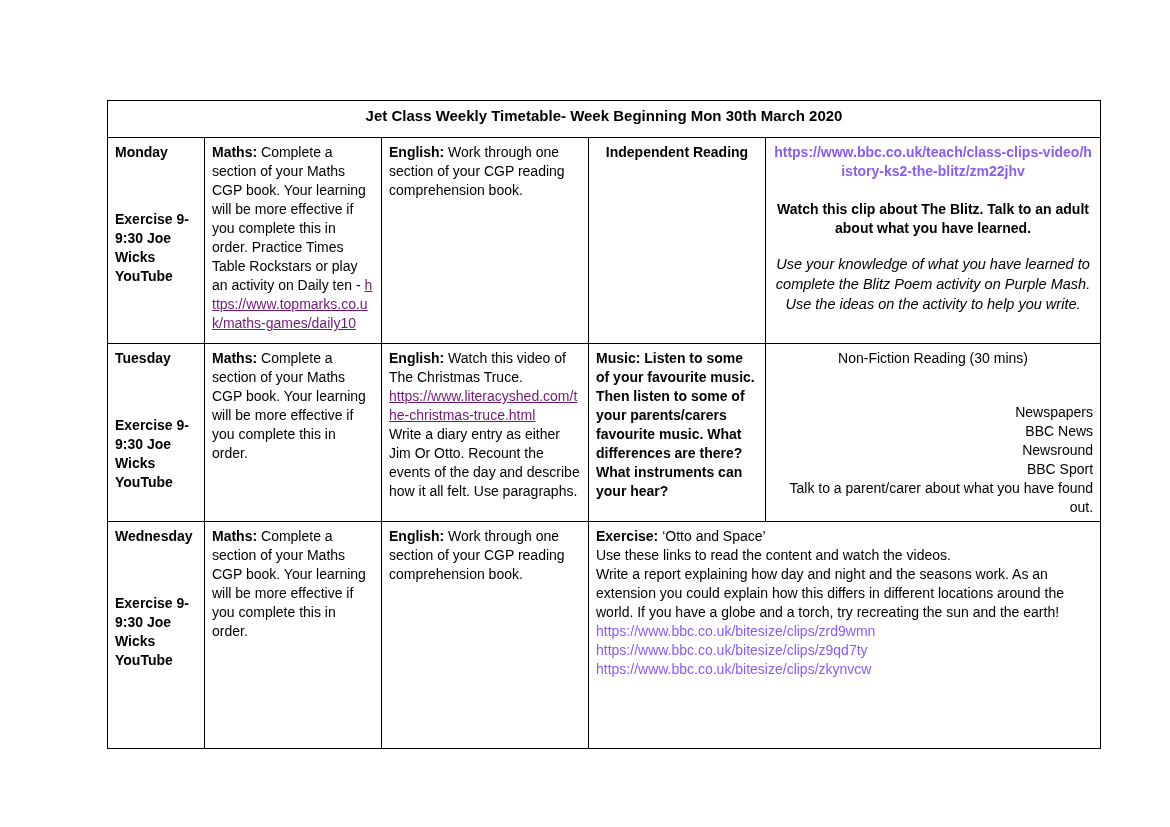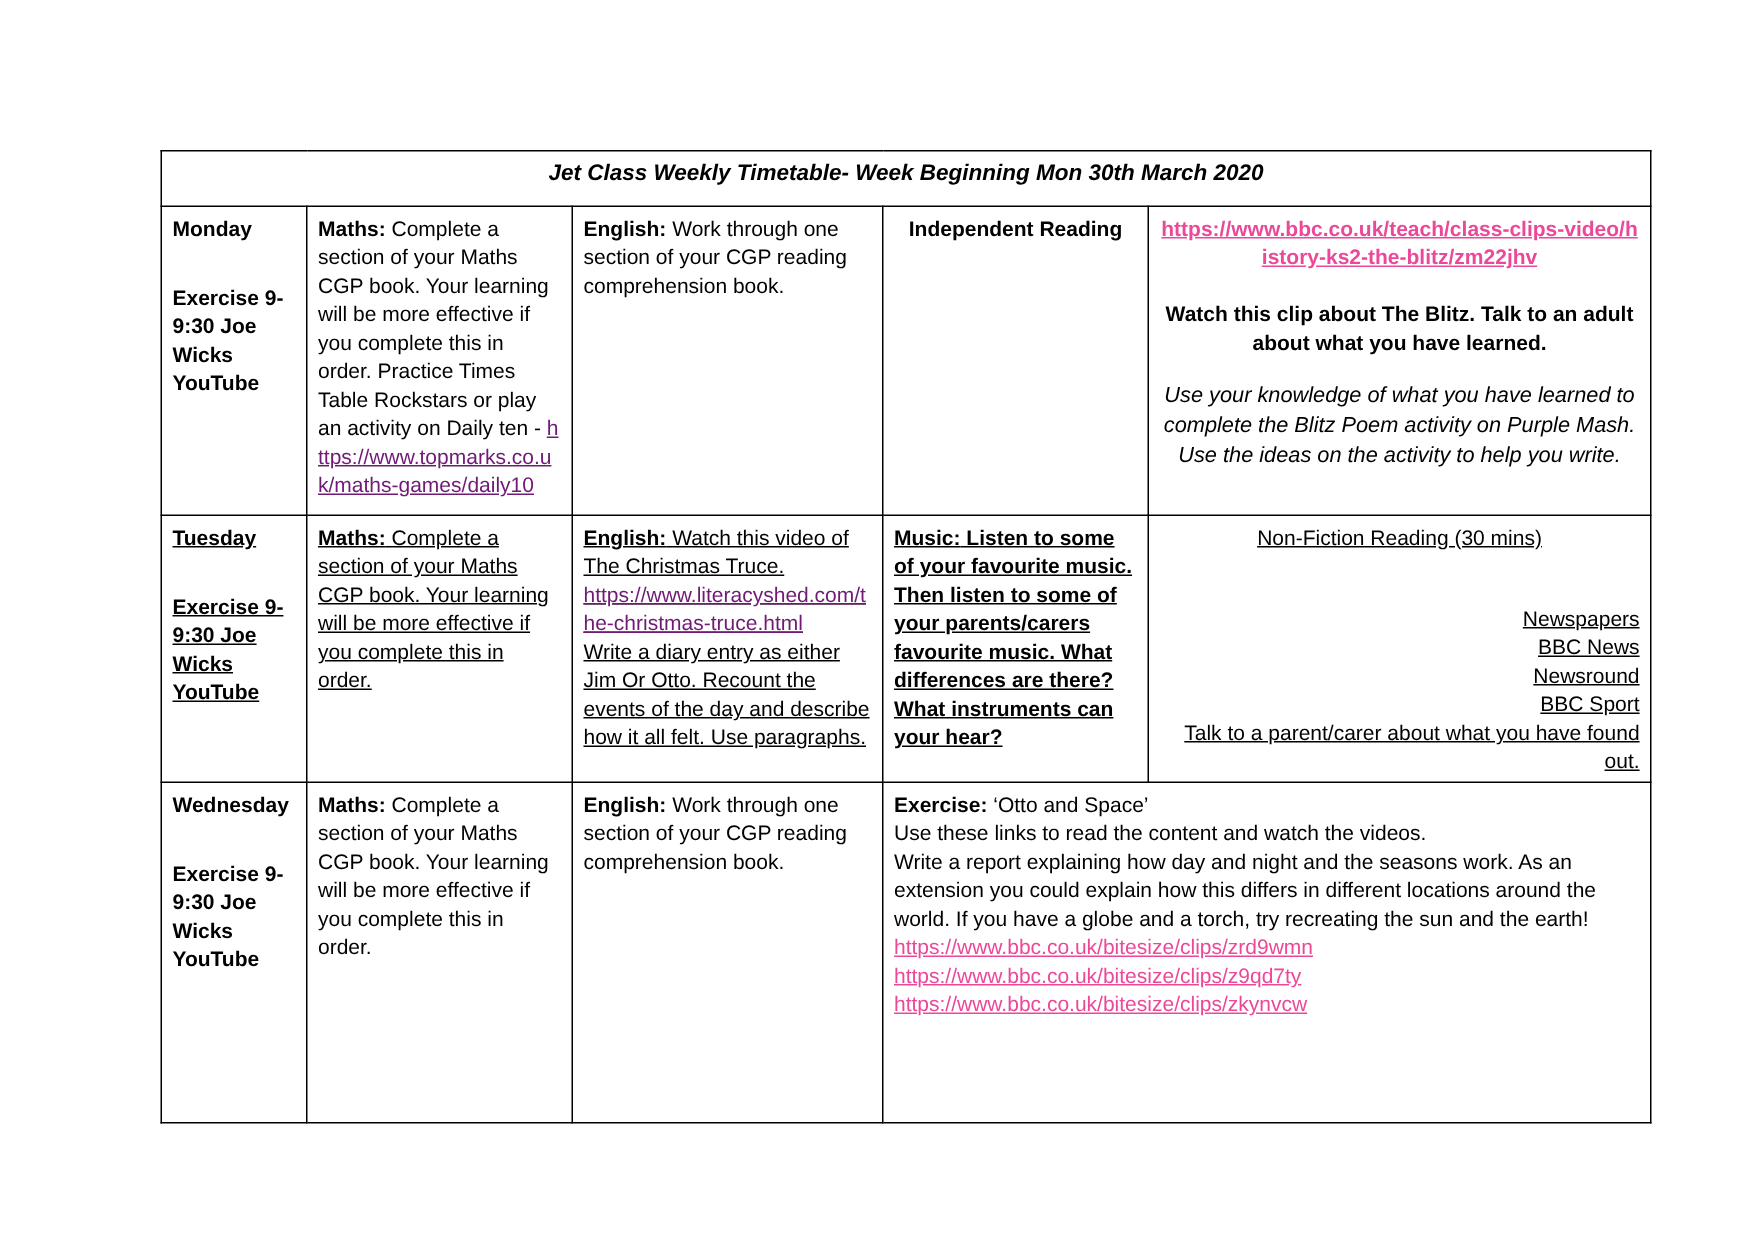--- a/index.html
+++ b/index.html
@@ -18,32 +18,32 @@
   }
   table.timetable td{
     border:1px solid #000;
     vertical-align:top;
     padding:5px 7px 4px 7px;
     word-wrap:break-word;
     overflow-wrap:break-word;
   }
   tr.title-row{height:37px;}
   tr.row-monday{height:206px;}
-  tr.row-tuesday{height:167px;text-decoration:underline;}
+  tr.row-tuesday{height:167px;}
   tr.row-wednesday{height:227px;}
   td.title-cell{
     text-align:center;vertical-align:middle;
-    font-weight:bold;font-size:15px;padding:2px;font-style:italic;
+    font-weight:bold;font-size:15px;padding:2px;
   }
   .b{font-weight:bold;}
   .day-name{font-weight:bold;}
-  .exercise{font-weight:bold;margin-top:27px;}
+  .exercise{font-weight:bold;margin-top:48px;}
   .center{text-align:center;}
   a.link-blue{color:#701a75;text-decoration:underline;cursor:pointer;word-break:break-all;}
-  a.link-black{color:#ec4899;text-decoration:underline;cursor:pointer;word-break:break-all;}
+  a.link-black{color:#8b5cf6;cursor:pointer;word-break:break-all;}
   .blk{display:block;}
   .topic-link{font-weight:bold;display:inline-block;margin-bottom:2px;}
   .topic-bold{font-weight:bold;margin-top:17px;}
   .topic-text{margin-top:17px;font-size:14.5px;font-style:italic;}
   .nf-title{text-align:center;}
   .nf-list{margin-top:35px;text-align:right;}
   .sci-links a{display:inline-block;}
 </style>
 </head>
 <body>

